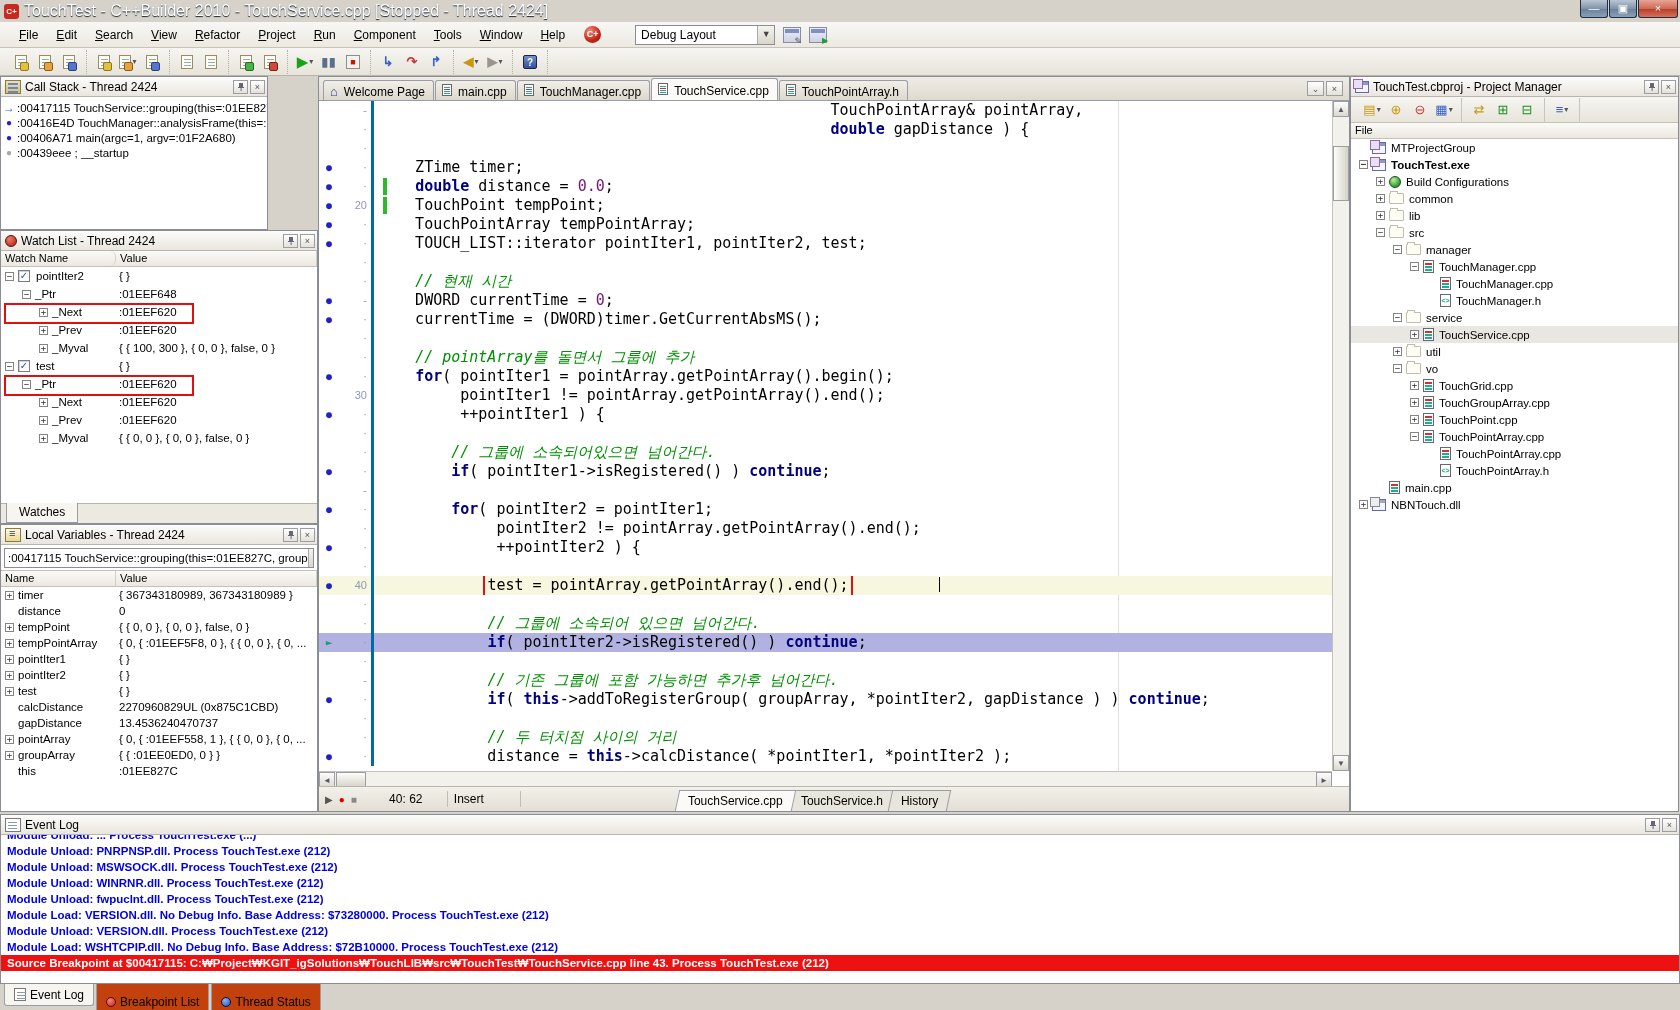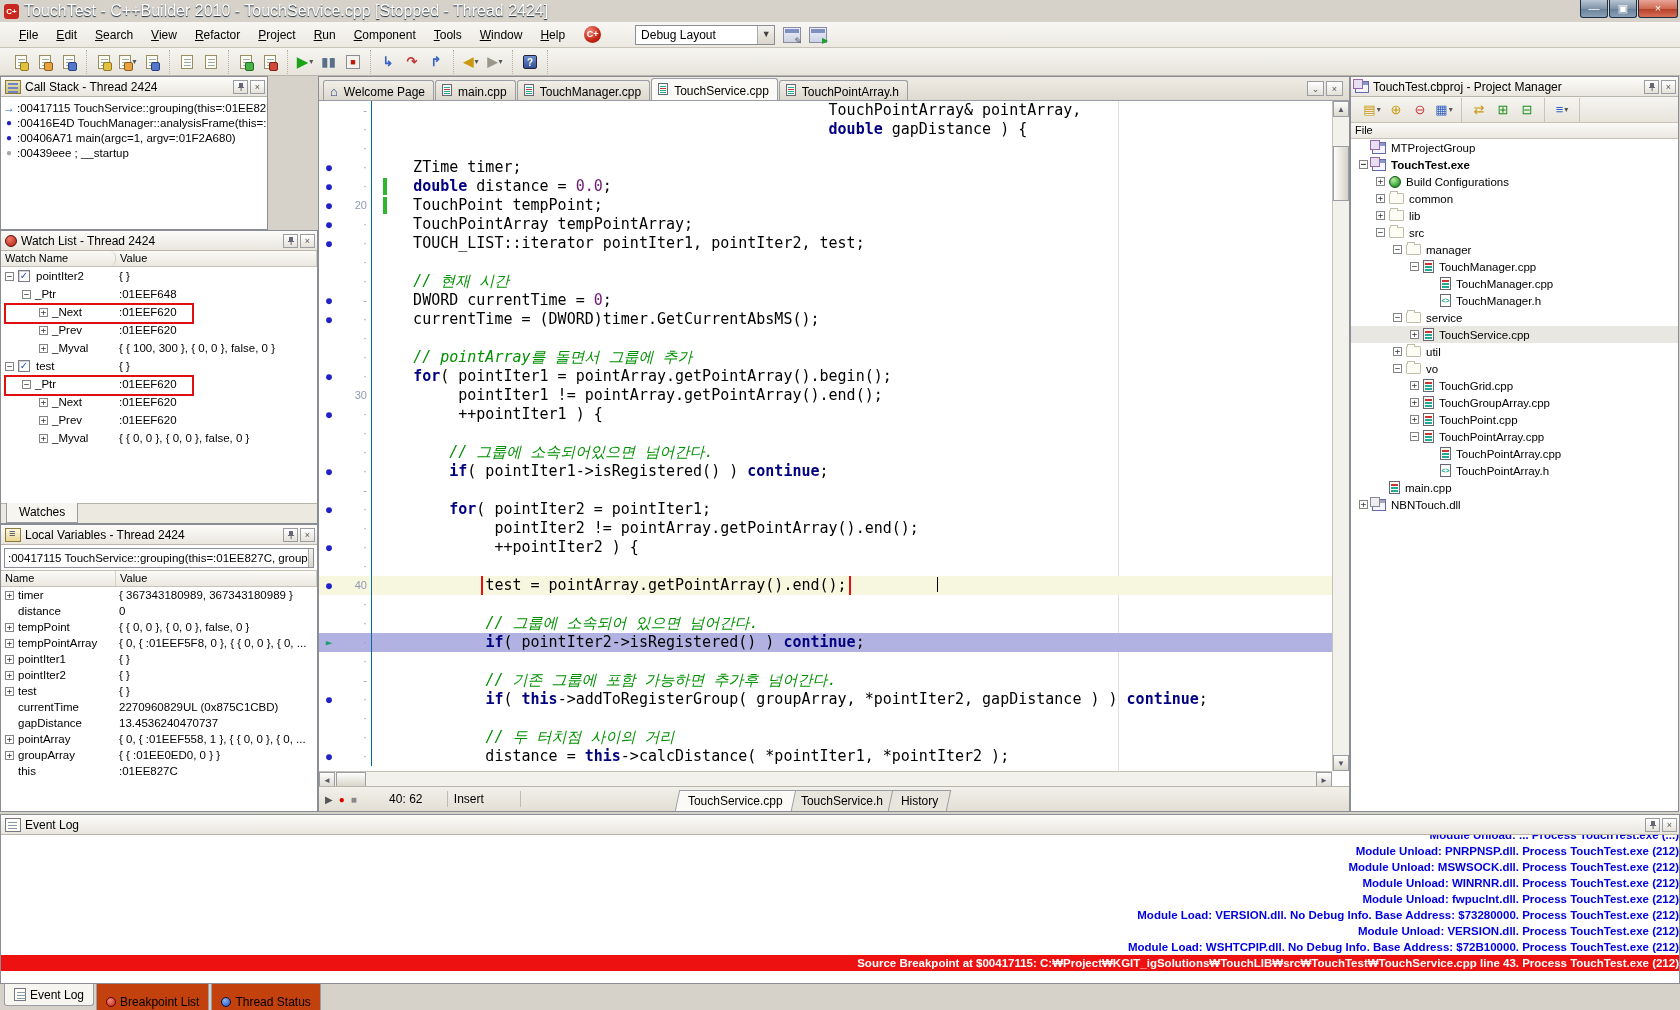--- a/index.html
+++ b/index.html
@@ -143,21 +143,21 @@
   #editor { position:absolute; left:0; top:24px; width:1013px; height:670px; background:#fff; overflow:hidden; }
   .crow { height:19px; position:relative; white-space:pre; font-family:"DejaVu Sans Mono",monospace;
     font-size:15px; line-height:19px; display:flex; }
   .crow.hly { background:#f7f7df; }
   .crow.hlb { background:#b2b2e2; }
   .bpcol { width:20px; flex:none; text-align:center; font-size:10px; line-height:19px; color:#2121c8; }
   .bpcol.bexec { color:#1d9e6e; font-size:11px; }
   .numcol { width:32px; flex:none; text-align:right; padding-right:4px; color:#9098b8; font-size:11px;
     font-family:"Liberation Sans",sans-serif; line-height:19px; }
   .chg { position:absolute; left:64px; top:1px; width:4px; height:17px; background:#2eb82e; }
-  .ctext { border-left:1px solid #0369a1; padding-left:5px; flex:1; overflow:hidden; }
+  .ctext { border-left:3px solid #0369a1; padding-left:5px; flex:1; overflow:hidden; }
   .seg-t { color:#000; } .seg-k { color:#000080; font-weight:bold; }
   .seg-c { color:#009000; font-style:italic; } .seg-n { color:#701a75; }
   .redbox { outline:2px solid #e01010; outline-offset:2px; }
   .caret { display:inline-block; width:1.5px; height:15px; background:#000; vertical-align:-2px; }
   #marginline { position:absolute; left:799px; top:0; width:1px; height:670px; background:#e2e0da; pointer-events:none; }
 
   
   .sb-btn { position:absolute; background:linear-gradient(#fdfdfb,#dcd9cf); border:1px solid #9a9da4;
     color:#556; font-size:8px; text-align:center; }
   #vscroll { position:absolute; right:0; top:24px; width:17px; height:670px; background:#f2f1ec; border-left:1px solid #c6c2b6; }
@@ -208,21 +208,21 @@
   .ti-exe::before,.ti-dll::before,.ti-group::before { content:""; position:absolute; left:0; top:0; right:0; height:3px; background:#8898c8; }
   .ti-exe::after,.ti-dll::after,.ti-group::after { content:""; position:absolute; left:-3px; top:-3px; width:8px; height:8px;
     background:#e6e0f2; border:1px solid #96a; }
   .ti-dll::before { background:#a8a8b4; } .ti-dll::after { border-color:#889; background:#eee; }
   .ti-build { width:12px; height:12px; border-radius:50%;
     background:radial-gradient(circle at 35% 30%,#b8f0a0,#2f9e2f 70%,#1d6e1d); border:1px solid #14501a; }
 
   
   #eventlog { position:absolute; left:0; top:814px; width:1680px; height:170px; background:#fff;
     border:1px solid #8a8d94; }
-  #el-body { position:relative; overflow:hidden; height:148px;text-align:right; }
+  #el-body { position:relative; overflow:hidden; height:148px; }
   .logrow { height:16px; line-height:16px; padding-left:6px; color:#0000e0; font-weight:bold;
     white-space:nowrap; font-size:11.5px; }
   .logrow.clip { height:8px; overflow:hidden; }
   .logrow.clip span { display:block; margin-top:-8px; }
   .logrow.red { background:#ee1111; color:#fff; }
 
   
   #bottomtabs { position:absolute; left:0; top:984px; width:1680px; height:26px; background:#d6d2c9;
     display:flex; align-items:flex-start; padding-left:4px; }
   .btab { height:36px; padding:2px 9px; border:1px solid #9a9da4; border-top:none; background:#c2410c;
@@ -525,21 +525,21 @@
         <span class="tname">pointIter2</span>
         <span class="tval">{ }</span>
       </div>
       <div class="trow lrow">
         <span class="exp">+</span>
         <span class="tname">test</span>
         <span class="tval">{ }</span>
       </div>
       <div class="trow lrow">
         <span class="tind"></span>
-        <span class="tname">currentTime</span>
+        <span class="tname">calcDistance</span>
         <span class="tval">2270960829UL (0x875C1CBD)</span>
       </div>
       <div class="trow lrow">
         <span class="tind"></span>
         <span class="tname">gapDistance</span>
         <span class="tval">13.4536240470737</span>
       </div>
       <div class="trow lrow">
         <span class="exp">+</span>
         <span class="tname">pointArray</span>

